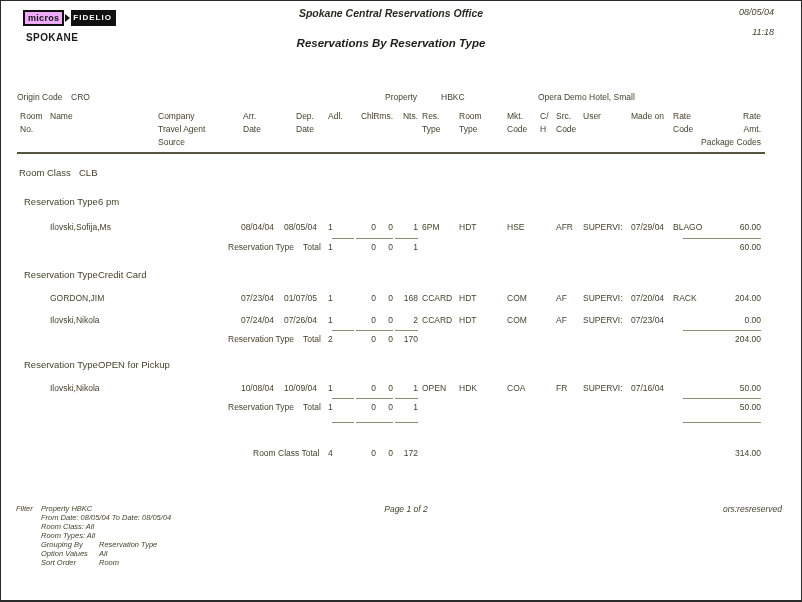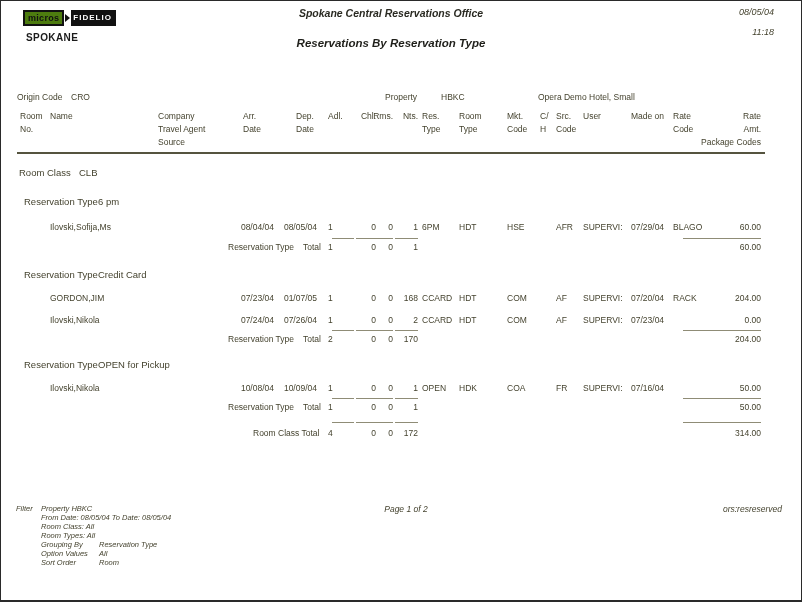--- a/index.html
+++ b/index.html
@@ -10,21 +10,21 @@
     background:#fff;
     border:1px solid #2a2a2a;
     border-bottom-width:2px;
     font-family:"Liberation Sans", sans-serif;
     color:#45432f;
     overflow:hidden;
   }
   .abs{position:absolute;white-space:nowrap;}
   
   .logo{position:absolute;top:9px;left:22px;display:flex;align-items:stretch;}
-  .logo-micros{border:2px solid #111;background:#4d7c0f;color:#111;font-weight:bold;font-size:9px;padding:1px 3px;letter-spacing:.3px;}
+  .logo-micros{border:2px solid #111;background:#f0abfc;color:#111;font-weight:bold;font-size:9px;padding:1px 3px;letter-spacing:.3px;}
   .logo-arrow{align-self:center;width:0;height:0;border-top:4px solid transparent;border-bottom:4px solid transparent;border-left:5px solid #111;margin:0 1px 0 1px;}
   .logo-fidelio{background:#111;color:#fff;font-weight:bold;font-size:8px;padding:3px 4px 2px 2px;letter-spacing:1px;}
   .spokane{top:31px;left:25px;font-weight:bold;font-size:10px;color:#1b1b1b;letter-spacing:.4px;}
   .title1{top:6px;left:0;width:780px;text-align:center;font-style:italic;font-weight:bold;font-size:10.5px;color:#2a2a22;}
   .title2{top:36px;left:0;width:780px;text-align:center;font-style:italic;font-weight:bold;font-size:11.5px;color:#1f1f1a;}
   .hdate{top:6px;left:573px;width:200px;text-align:right;font-style:italic;font-size:9px;}
   .htime{top:26px;left:573px;width:200px;text-align:right;font-style:italic;font-size:9px;}
   .row{position:absolute;left:0;width:100%;height:11px;font-size:8.5px;}
   .cell{position:absolute;top:0;white-space:nowrap;}
   .b{font-weight:normal;}
@@ -273,21 +273,21 @@
     </div>
   </div>
 
   <div class="row" style="top:421px">
     <span class="rl rl-adl"></span>
     <span class="rl rl-chl"></span>
     <span class="rl rl-rms"></span>
     <span class="rl rl-nts"></span>
     <span class="rl rl-amt"></span>
   </div>
-  <div class="row b" style="top:427px">
+  <div class="row b" style="top:447px">
     <span class="cell x-rctl">Room Class Total</span>
     <span class="cell x-adl">4</span>
     <span class="cell x-chl">0</span>
     <span class="cell x-rms">0</span>
     <span class="cell x-nts">172</span>
     <span class="cell x-amt">314.00</span>
   </div>
 
   <div class="abs filter-label">Filter</div>
   <div class="filter-lines">

